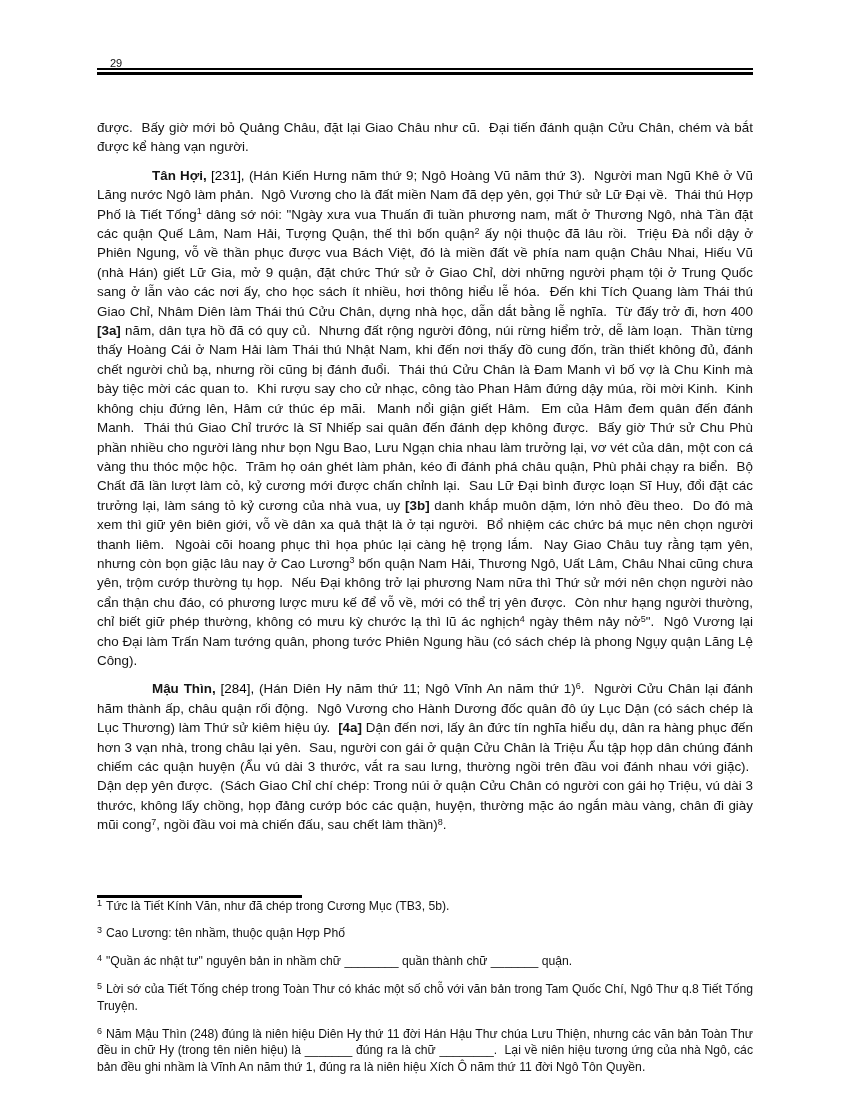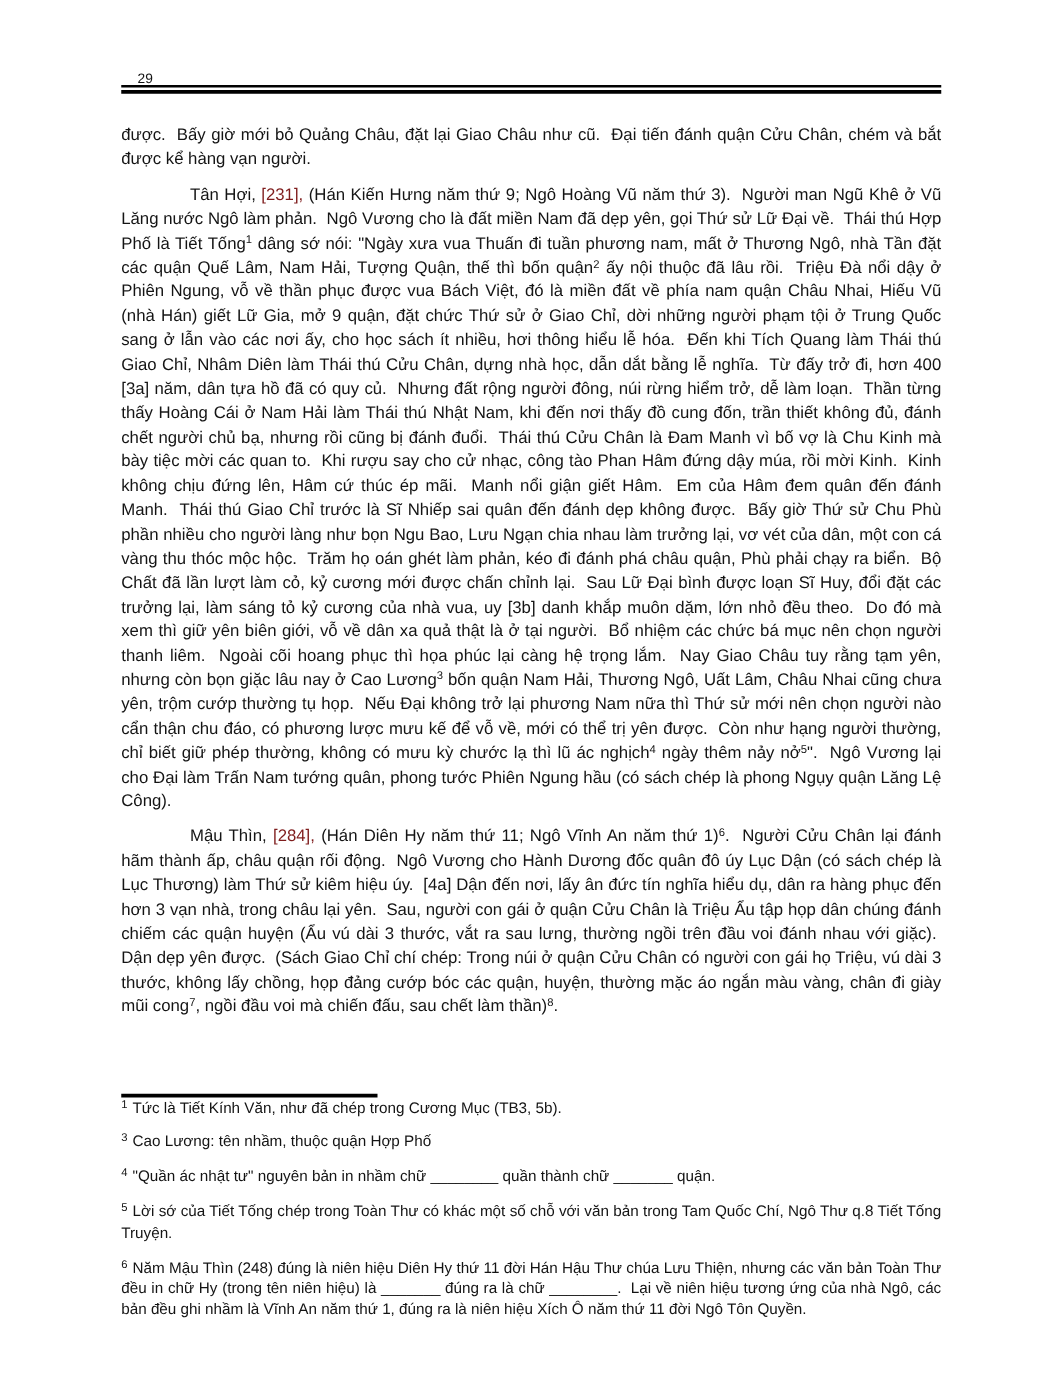--- a/index.html
+++ b/index.html
@@ -2,26 +2,26 @@
 <html><head>
 <meta charset="utf-8">
 <style>
   html,body{margin:0;padding:0;background:#ffffff;}
   body{width:850px;height:1100px;overflow:hidden;font-family:"Liberation Sans",sans-serif;color:#141414;}
   .page{padding:44px 97px 0 97px;box-sizing:border-box;width:850px;}
   .hdr{position:relative;height:20px;}
   .pgnum{position:absolute;left:13px;top:1px;font-size:11px;margin-top:12px;}
   .htitle{display:block;text-align:center;padding-left:100px;font-size:15.5px;}
   .hrule{margin-top:4px;height:2px;border-top:2px solid #000;border-bottom:3.5px solid #000;}
-  .bodytext{margin-top:23px;font-size:13.4px;line-height:19.4px;text-align:justify;}
+  .bodytext{margin-top:43px;font-size:13.4px;line-height:19.4px;text-align:justify;}
   .para{margin:0 0 9px 0;}
   .para.indented{text-indent:55px;}
   .sg-n{}
-  .sg-b{font-weight:400;}
-  .sg-g{color:#7f1d1d;}
+  .sg-b{font-weight:700;}
+  .sg-g{color:#000000;}
   .sg-sup{font-size:9px;position:relative;top:-4.5px;line-height:0;}
   .fnrule{margin-top:60px;width:205px;height:0;border-top:3px solid #000;}
   .footnotes{font-size:12.2px;line-height:16.8px;}
   .footnote{margin:0 0 11px 0;text-align:justify;}
   .fn-num{font-size:9px;position:relative;top:-4px;margin-right:4px;line-height:0;}
 </style>
 </head>
 <body>
 
 <div class="page">

